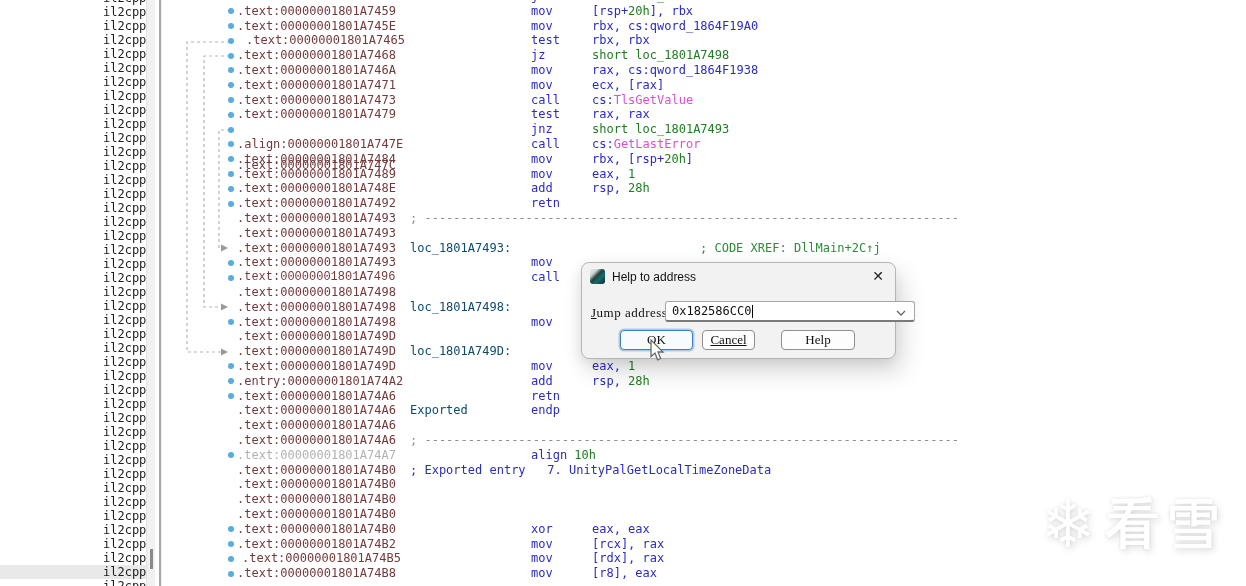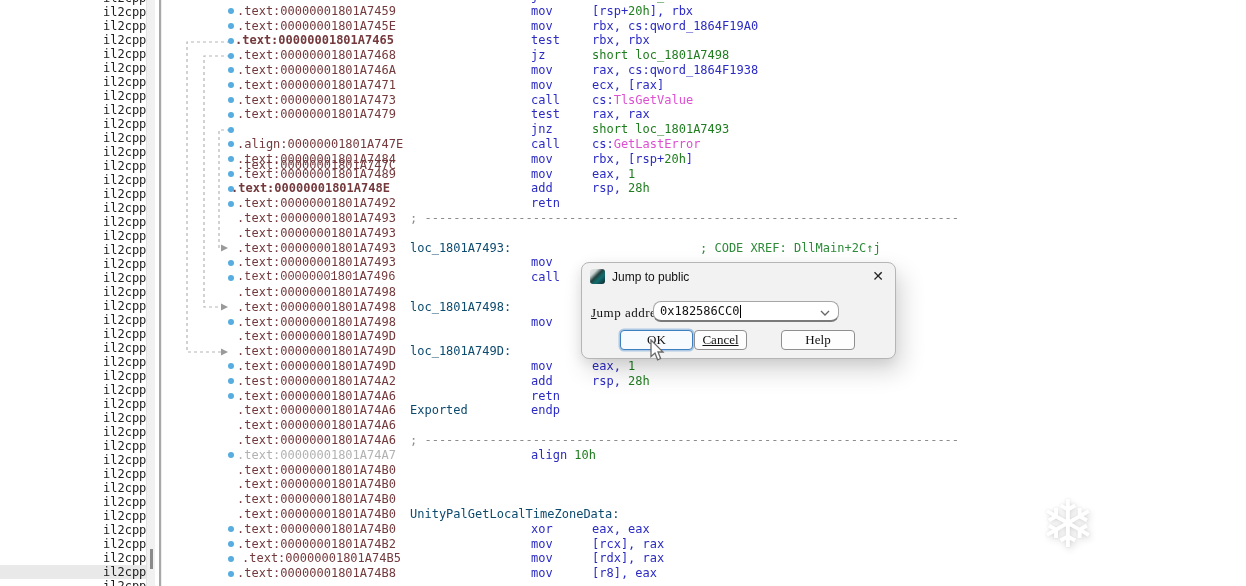--- a/index.html
+++ b/index.html
@@ -32,29 +32,29 @@
   .c-cmt{color:#2e8b3a;}
   
   .dialog{position:absolute;left:581px;top:262px;width:313px;height:95px;background:#f2f2f2;
           border:1px solid #b5b5b5;border-radius:8px;box-shadow:6px 12px 24px rgba(0,0,0,.16), -2px 4px 12px rgba(0,0,0,.07);}
   .dlg-icon{position:absolute;left:8px;top:6px;width:15px;height:15px;border-radius:3px;
             background:linear-gradient(135deg,#e8e8e8 0%,#cfd8d6 25%,#23403e 45%,#0f6f6f 65%,#15232c 100%);}
   .dlg-title{position:absolute;left:30px;top:7px;font:12px "Liberation Sans",sans-serif;color:#111;}
   .dlg-close{position:absolute;right:11px;top:5px;font:14px "DejaVu Sans",sans-serif;color:#222;cursor:default;}
   .dlg-label{position:absolute;left:9px;top:42px;font:13px "Liberation Serif",serif;color:#111;letter-spacing:.5px;}
   .dlg-label .u{text-decoration:underline;}
-  .combo{position:absolute;left:71px;top:38px;width:186px;height:21px;background:#fff;
-         border:1px solid #a6a6a6;border-bottom:2px solid #7a7a7a;border-radius:8px;box-sizing:border-box;}
+  .combo{position:absolute;left:83px;top:38px;width:250px;height:21px;background:#fff;
+         border:1px solid #a6a6a6;border-bottom:2px solid #7a7a7a;border-radius:3px;box-sizing:border-box;}
   .combo .val{position:absolute;left:6px;top:2px;font:12px "DejaVu Sans Mono",monospace;color:#111;}
   .caret{position:absolute;top:3px;width:1px;height:13px;background:#000;}
   .chevron{position:absolute;right:8px;top:8px;}
   .btn{position:absolute;top:67px;height:20px;background:#fdfdfd;border:1px solid #8f8f8f;border-radius:4px;
        font:13px/18px "Liberation Serif",serif;color:#111;text-align:center;box-sizing:border-box;padding:0;}
   .btn-ok{left:38px;width:73px;border:1px solid #3f7fbf;box-shadow:0 0 0 1.5px rgba(90,150,210,.45);background:#f8fbfe;}
-  .btn-cancel{left:112px;width:53px;text-decoration:underline;}
+  .btn-cancel{left:120px;width:53px;text-decoration:underline;}
   .btn-help{left:199px;width:74px;}
   
   .cursor{position:absolute;left:649px;top:339px;width:18px;height:24px;pointer-events:none;}
   .watermark{position:absolute;left:1040px;top:486px;display:flex;align-items:center;color:#fff;
              font-family:"DejaVu Sans",sans-serif;pointer-events:none;
              text-shadow:0 0 3px rgba(0,0,0,.10),2px 3px 7px rgba(0,0,0,.13);}
   .wm-snow{font-size:66px;}
   .wm-text{font-size:54px;letter-spacing:6px;margin-left:10px;font-weight:bold;}
 </style>
 </head>
@@ -120,77 +120,78 @@
       <path d="M 230,56 L 204,56 L 204,307 L 221,307" stroke="#b5b5b5" stroke-width="1.2" stroke-dasharray="3,3" fill="none"></path>
       <polygon points="221,303.5 228,307 221,310.5" fill="#9a9a9a"></polygon>
       <path d="M 230,130 L 219,130 L 219,248 L 221,248" stroke="#b5b5b5" stroke-width="1.2" stroke-dasharray="3,3" fill="none"></path>
       <polygon points="221,244.5 228,248 221,251.5" fill="#9a9a9a"></polygon>
     </svg>
 
   <div class="code-pane" id="code-pane">
       <div class="code-row" style="top: -11px;"><span class="c-addr" style="left: 75px;">.text:00000001801A7454</span><span class="c-k" style="left: 369px;">jz</span><span class="c-g" style="left: 430px;">short loc_1801A749D</span></div>
       <div class="code-row" style="top: 3.8px;"><div class="dot" style="left: 66px; top: 4.4px;"></div><span class="c-addr" style="left: 75px;">.text:00000001801A7459</span><span class="c-k" style="left: 369px;">mov</span><span class="c-k" style="left: 430px;">[rsp+</span><span class="c-g" style="left: 466.1px;">20h</span><span class="c-k" style="left: 487.76px;">], rbx</span></div>
       <div class="code-row" style="top: 18.6px;"><div class="dot" style="left: 66px; top: 4.4px;"></div><span class="c-addr" style="left: 75px;">.text:00000001801A745E</span><span class="c-k" style="left: 369px;">mov</span><span class="c-k" style="left: 430px;">rbx, cs:qword_1864F19A0</span></div>
-      <div class="code-row" style="top: 33.4px;"><div class="dot" style="left: 66px; top: 4.4px;"></div><span class="c-addr" style="left: 73px; font-weight: bold;">.text:00000001801A7465</span><span class="c-k" style="left: 369px;">test</span><span class="c-k" style="left: 430px;">rbx, rbx</span></div>
+      <div class="code-row" style="top: 33.4px;"><div class="dot" style="left: 66px; top: 4.4px;"></div><span class="c-addr" style="left: 84px;">.text:00000001801A7465</span><span class="c-k" style="left: 369px;">test</span><span class="c-k" style="left: 430px;">rbx, rbx</span></div>
       <div class="code-row" style="top: 48.2px;"><div class="dot" style="left: 66px; top: 4.4px;"></div><span class="c-addr" style="left: 75px;">.text:00000001801A7468</span><span class="c-k" style="left: 369px;">jz</span><span class="c-g" style="left: 430px;">short loc_1801A7498</span></div>
       <div class="code-row" style="top: 63px;"><div class="dot" style="left: 66px; top: 4.4px;"></div><span class="c-addr" style="left: 75px;">.text:00000001801A746A</span><span class="c-k" style="left: 369px;">mov</span><span class="c-k" style="left: 430px;">rax, cs:qword_1864F1938</span></div>
       <div class="code-row" style="top: 77.8px;"><div class="dot" style="left: 66px; top: 4.4px;"></div><span class="c-addr" style="left: 75px;">.text:00000001801A7471</span><span class="c-k" style="left: 369px;">mov</span><span class="c-k" style="left: 430px;">ecx, [rax]</span></div>
       <div class="code-row" style="top: 92.6px;"><div class="dot" style="left: 66px; top: 4.4px;"></div><span class="c-addr" style="left: 75px;">.text:00000001801A7473</span><span class="c-k" style="left: 369px;">call</span><span class="c-k" style="left: 430px;">cs:</span><span class="c-p" style="left: 451.66px;">TlsGetValue</span></div>
       <div class="code-row" style="top: 107.4px;"><div class="dot" style="left: 66px; top: 4.4px;"></div><span class="c-addr" style="left: 75px;">.text:00000001801A7479</span><span class="c-k" style="left: 369px;">test</span><span class="c-k" style="left: 430px;">rax, rax</span></div>
       <div class="code-row" style="top: 122.2px;"><div class="dot" style="left: 66px; top: 4.4px;"></div><span class="c-addr" style="left: 75px; margin-top: 36px;">.text:00000001801A747C</span><span class="c-k" style="left: 369px;">jnz</span><span class="c-g" style="left: 430px;">short loc_1801A7493</span></div>
       <div class="code-row" style="top: 137px;"><div class="dot" style="left: 66px; top: 4.4px;"></div><span class="c-addr" style="left: 75px;">.align:00000001801A747E</span><span class="c-k" style="left: 369px;">call</span><span class="c-k" style="left: 430px;">cs:</span><span class="c-p" style="left: 451.66px;">GetLastError</span></div>
       <div class="code-row" style="top: 151.8px;"><div class="dot" style="left: 66px; top: 4.4px;"></div><span class="c-addr" style="left: 75px;">.text:00000001801A7484</span><span class="c-k" style="left: 369px;">mov</span><span class="c-k" style="left: 430px;">rbx, [rsp+</span><span class="c-g" style="left: 502.2px;">20h</span><span class="c-k" style="left: 523.86px;">]</span></div>
       <div class="code-row" style="top: 166.6px;"><div class="dot" style="left: 66px; top: 4.4px;"></div><span class="c-addr" style="left: 75px;">.text:00000001801A7489</span><span class="c-k" style="left: 369px;">mov</span><span class="c-k" style="left: 430px;">eax, </span><span class="c-g" style="left: 466.1px;">1</span></div>
-      <div class="code-row" style="top: 181.4px;"><div class="dot" style="left: 66px; top: 4.4px;"></div><span class="c-addr" style="left: 69px; font-weight: bold;">.text:00000001801A748E</span><span class="c-k" style="left: 369px;">add</span><span class="c-k" style="left: 430px;">rsp, </span><span class="c-g" style="left: 466.1px;">28h</span></div>
+      <div class="code-row" style="top: 181.4px;"><div class="dot" style="left: 66px; top: 4.4px;"></div><span class="c-addr" style="left: 75px;">.text:00000001801A748E</span><span class="c-k" style="left: 369px;">add</span><span class="c-k" style="left: 430px;">rsp, </span><span class="c-g" style="left: 466.1px;">28h</span></div>
       <div class="code-row" style="top: 196.2px;"><div class="dot" style="left: 66px; top: 4.4px;"></div><span class="c-addr" style="left: 75px;">.text:00000001801A7492</span><span class="c-k" style="left: 369px;">retn</span></div>
       <div class="code-row" style="top: 211px;"><span class="c-addr" style="left: 75px;">.text:00000001801A7493</span><span class="c-sep" style="left: 248px;">; --------------------------------------------------------------------------</span></div>
       <div class="code-row" style="top: 225.8px;"><span class="c-addr" style="left: 75px;">.text:00000001801A7493</span></div>
       <div class="code-row" style="top: 240.6px;"><span class="c-addr" style="left: 75px;">.text:00000001801A7493</span><span class="c-lbl" style="left: 248px;">loc_1801A7493:</span><span class="c-cmt" style="left: 538px;">; CODE XREF: DllMain+2C↑j</span></div>
       <div class="code-row" style="top: 255.4px;"><div class="dot" style="left: 66px; top: 4.4px;"></div><span class="c-addr" style="left: 75px;">.text:00000001801A7493</span><span class="c-k" style="left: 369px;">mov</span></div>
       <div class="code-row" style="top: 270.2px;"><div class="dot" style="left: 66px; top: 4.4px;"></div><span class="c-addr" style="left: 75px; font-family: Liberation Mono, monospace;">.text:00000001801A7496</span><span class="c-k" style="left: 369px;">call</span></div>
       <div class="code-row" style="top: 285px;"><span class="c-addr" style="left: 75px;">.text:00000001801A7498</span></div>
       <div class="code-row" style="top: 299.8px;"><span class="c-addr" style="left: 75px;">.text:00000001801A7498</span><span class="c-lbl" style="left: 248px;">loc_1801A7498:</span></div>
       <div class="code-row" style="top: 314.6px;"><div class="dot" style="left: 66px; top: 4.4px;"></div><span class="c-addr" style="left: 75px;">.text:00000001801A7498</span><span class="c-k" style="left: 369px;">mov</span></div>
       <div class="code-row" style="top: 329.4px;"><span class="c-addr" style="left: 75px;">.text:00000001801A749D</span></div>
       <div class="code-row" style="top: 344.2px;"><span class="c-addr" style="left: 75px;">.text:00000001801A749D</span><span class="c-lbl" style="left: 248px;">loc_1801A749D:</span></div>
       <div class="code-row" style="top: 359px;"><div class="dot" style="left: 66px; top: 4.4px;"></div><span class="c-addr" style="left: 75px;">.text:00000001801A749D</span><span class="c-k" style="left: 369px;">mov</span><span class="c-k" style="left: 430px;">eax, </span><span class="c-g" style="left: 466.1px;">1</span></div>
-      <div class="code-row" style="top: 373.8px;"><div class="dot" style="left: 66px; top: 4.4px;"></div><span class="c-addr" style="left: 75px;">.test:00000001801A74A2</span><span class="c-k" style="left: 369px;">add</span><span class="c-k" style="left: 430px;">rsp, </span><span class="c-g" style="left: 466.1px;">28h</span></div>
+      <div class="code-row" style="top: 373.8px;"><div class="dot" style="left: 66px; top: 4.4px;"></div><span class="c-addr" style="left: 75px;">.entry:00000001801A74A2</span><span class="c-k" style="left: 369px;">add</span><span class="c-k" style="left: 430px;">rsp, </span><span class="c-g" style="left: 466.1px;">28h</span></div>
       <div class="code-row" style="top: 388.6px;"><div class="dot" style="left: 66px; top: 4.4px;"></div><span class="c-addr" style="left: 75px;">.text:00000001801A74A6</span><span class="c-k" style="left: 369px;">retn</span></div>
       <div class="code-row" style="top: 403.4px;"><span class="c-addr" style="left: 75px;">.text:00000001801A74A6</span><span class="c-lbl" style="left: 248px;">Exported</span><span class="c-k" style="left: 369px;">endp</span></div>
       <div class="code-row" style="top: 418.2px;"><span class="c-addr" style="left: 75px;">.text:00000001801A74A6</span></div>
       <div class="code-row" style="top: 433px;"><span class="c-addr" style="left: 75px;">.text:00000001801A74A6</span><span class="c-sep" style="left: 248px;">; --------------------------------------------------------------------------</span></div>
       <div class="code-row" style="top: 447.8px;"><div class="dot" style="left: 66px; top: 4.4px;"></div><span class="c-dim" style="left: 75px;">.text:00000001801A74A7</span><span class="c-k" style="left: 369px;">align </span><span class="c-g" style="left: 412.32px;">10h</span></div>
-      <div class="code-row" style="top: 462.6px;"><span class="c-addr" style="left: 75px;">.text:00000001801A74B0</span></div>
+      <div class="code-row" style="top: 462.6px;"><span class="c-addr" style="left: 75px;">.text:00000001801A74B0</span><span class="c-k" style="left: 248px;">; Exported entry   7. UnityPalGetLocalTimeZoneData</span></div>
       <div class="code-row" style="top: 477.4px;"><span class="c-addr" style="left: 75px;">.text:00000001801A74B0</span></div>
       <div class="code-row" style="top: 492.2px;"><span class="c-addr" style="left: 75px;">.text:00000001801A74B0</span></div>
-      <div class="code-row" style="top: 507px;"><span class="c-addr" style="left: 75px;">.text:00000001801A74B0</span><span class="c-lbl" style="left: 248px;">UnityPalGetLocalTimeZoneData:</span></div>
+      <div class="code-row" style="top: 507px;"><span class="c-addr" style="left: 75px;">.text:00000001801A74B0</span></div>
       <div class="code-row" style="top: 521.8px;"><div class="dot" style="left: 66px; top: 4.4px;"></div><span class="c-addr" style="left: 75px;">.text:00000001801A74B0</span><span class="c-k" style="left: 369px;">xor</span><span class="c-k" style="left: 430px;">eax, eax</span></div>
       <div class="code-row" style="top: 536.6px;"><div class="dot" style="left: 66px; top: 4.4px;"></div><span class="c-addr" style="left: 75px;">.text:00000001801A74B2</span><span class="c-k" style="left: 369px;">mov</span><span class="c-k" style="left: 430px;">[rcx], rax</span></div>
       <div class="code-row" style="top: 551.4px;"><div class="dot" style="left: 66px; top: 4.4px;"></div><span class="c-addr" style="left: 80px;">.text:00000001801A74B5</span><span class="c-k" style="left: 369px;">mov</span><span class="c-k" style="left: 430px;">[rdx], rax</span></div>
       <div class="code-row" style="top: 566.2px;"><div class="dot" style="left: 66px; top: 4.4px;"></div><span class="c-addr" style="left: 75px;">.text:00000001801A74B8</span><span class="c-k" style="left: 369px;">mov</span><span class="c-k" style="left: 430px;">[r8], eax</span></div>
     </div>
 
   <div class="dialog">
     <div class="dlg-icon"></div>
-    <div class="dlg-title">Jump to public</div>
+    <div class="dlg-title">Help to address</div>
     <div class="dlg-close">✕</div>
     <div class="dlg-label"><span class="u">J</span><span>ump address</span></div>
     <div class="combo">
       <span class="val" id="combo-val">0x182586CC0</span>
       <span class="caret" id="combo-caret" style="left: 86.42px;"></span>
       <svg class="chevron" width="10" height="6">
         <path d="M1,1 L5,5 L9,1" stroke="#666" stroke-width="1.3" fill="none"></path>
       </svg>
     </div>
     <button class="btn btn-ok">OK</button>
     <button class="btn btn-cancel">Cancel</button>
     <button class="btn btn-help">Help</button>
   </div>
 
   <svg class="cursor" viewBox="0 0 18 24">
     <path d="M2,1 L2,17.5 L6,14 L8.6,20.8 L11.6,19.5 L9,13 L14,13 Z" fill="#ffffff" stroke="#6a6a6a" stroke-width="1.3"></path>
   </svg>
 
   <div class="watermark">
     <span class="wm-snow">❄</span>
+    <span class="wm-text">看雪</span>
   </div>
 
 </div>
 
 </body></html>

